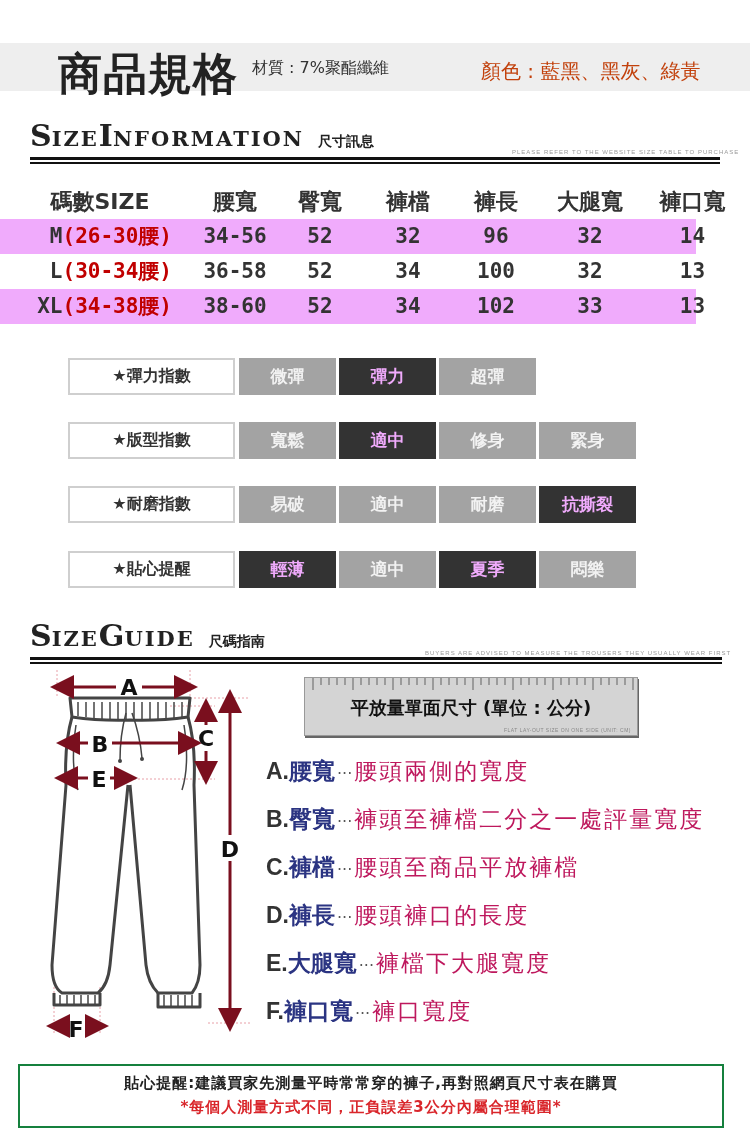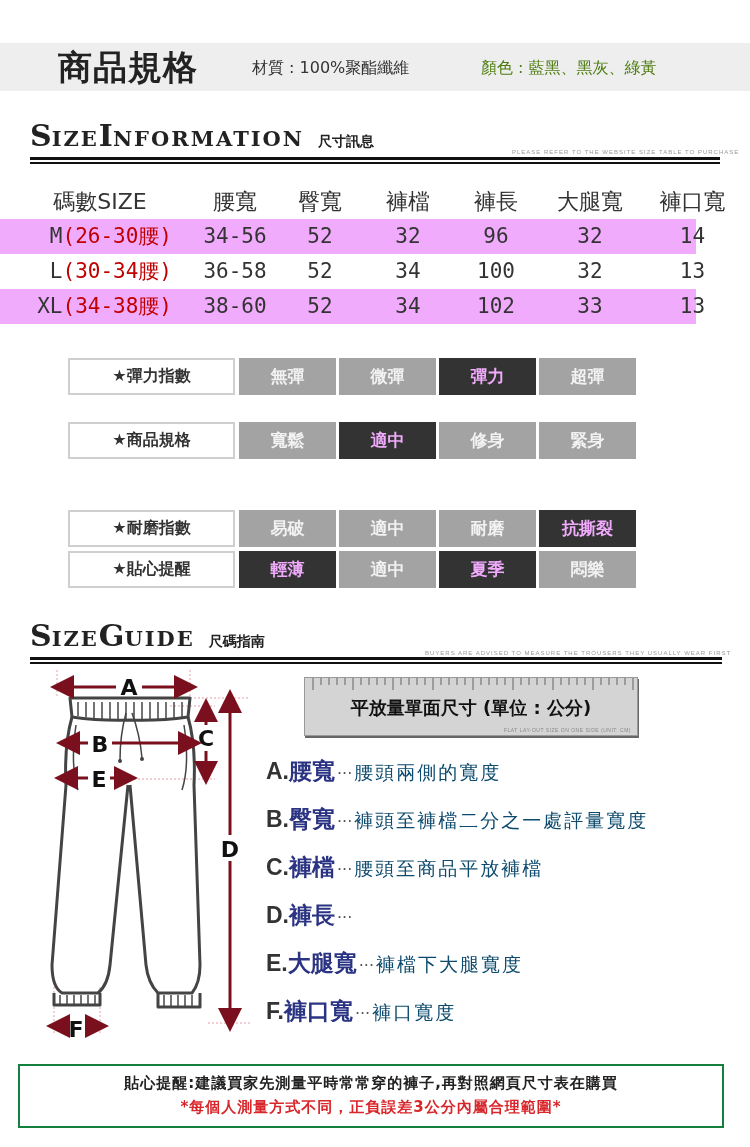--- a/index.html
+++ b/index.html
@@ -1,31 +1,31 @@
 <!DOCTYPE html>
 <html><head>
 <meta charset="utf-8">
 <style>
   * { box-sizing: border-box; margin: 0; padding: 0; }
   body { width: 750px; height: 1147px; background: #fff; font-family: "DejaVu Sans", sans-serif; color: #333; position: relative; overflow: hidden; }
 
   .spec-bar { position: absolute; left: 0; top: 43px; width: 750px; height: 48px; background: #eeeeee; }
-  .spec-title { position: absolute; left: 58px; top: 2px; font-size: 34px; font-weight: bold; color: #222; letter-spacing: 1px; }
+  .spec-title { position: absolute; left: 58px; top: 2px; font-size: 44px; font-weight: bold; color: #222; letter-spacing: 1px; }
   .spec-material { position: absolute; left: 252px; top: 15px; font-size: 16px; color: #333; }
-  .spec-color { position: absolute; left: 481px; top: 15px; font-size: 16px; color: #4d7c0f; }
+  .spec-color { position: absolute; left: 481px; top: 15px; font-size: 20px; color: #c2410c; }
 
   .sec-head { position: absolute; left: 30px; width: 692px; }
   .sec-title { font-family: "DejaVu Serif", serif; font-weight: bold; color: #222; display: flex; align-items: baseline; }
   .sec-title .big { font-size: 30px; }
   .sec-title .small { font-size: 21px; letter-spacing: 2px; }
   .sec-title .cn { font-size: 14px; margin-left: 14px; font-family: "DejaVu Sans", sans-serif; }
   .sec-rule { position: absolute; height: 3px; background: #111; }
   .sec-note { position: absolute; font-size: 6px; color: #999; letter-spacing: 1px; font-family: "Liberation Sans", sans-serif; }
 
-  .size-table { position: absolute; left: 0; top: 184px; width: 696px; font-family: "DejaVu Sans Mono", monospace; font-weight: normal; }
+  .size-table { position: absolute; left: 0; top: 184px; width: 696px; font-family: "DejaVu Sans Mono", monospace; font-weight: bold; }
   .st-row { position: relative; height: 35px; }
   .st-row.alt { background: #f0abfc; }
   .st-cell { position: absolute; top: 0; height: 35px; line-height: 35px; font-size: 21px; color: #333; text-align: center; }
   .st-head .st-cell { font-family: "DejaVu Sans", sans-serif; font-size: 22px; color: #333; }
   .size-label { text-align: right; }
   .size-red { color: #c00000; }
 
   .index-row { position: absolute; left: 68px; height: 37px; display: flex; }
   .idx-label { width: 167px; height: 37px; border: 2px solid #cfcfcf; background: #fff; font-size: 16px; font-weight: bold; color: #333; display: flex; align-items: center; justify-content: center; margin-right: 4px; }
   .idx-opt { width: 97px; height: 37px; margin-right: 3px; background: #a3a3a3; color: #f2f2f2; font-size: 17px; font-weight: bold; display: flex; align-items: center; justify-content: center; }
@@ -36,32 +36,32 @@
   .ruler { position: absolute; left: 304px; top: 677px; width: 334px; height: 59px; background: #d4d4d4; border: 1px solid #999; box-shadow: 1px 2px 0 #666; }
   .ruler-ticks { position: absolute; left: 0; top: 0; width: 100%; height: 12px; }
   .ruler-text { position: absolute; left: 0; top: 18px; width: 100%; text-align: center; font-size: 18px; font-weight: bold; color: #111; }
   .ruler-sub { position: absolute; right: 6px; bottom: 2px; font-size: 5px; color: #888; letter-spacing: 0.5px; font-family: "Liberation Sans", sans-serif; }
 
   .guide-list { position: absolute; left: 266px; top: 756px; }
   .gl-item { position: absolute; left: 0; white-space: nowrap; display: flex; align-items: baseline; }
   .gl-letter { font-size: 23px; font-weight: bold; color: #333; font-family: "Liberation Sans", sans-serif; }
   .gl-term { font-size: 23px; font-weight: bold; color: #2b3482; }
   .gl-dots { font-size: 16px; color: #555; margin: 0 2px; }
-  .gl-desc { font-size: 19px; color: #0c4a6e; letter-spacing: 2px; }
+  .gl-desc { font-size: 23px; color: #be185d; letter-spacing: 2px; }
 
   .reminder { position: absolute; left: 18px; top: 1064px; width: 706px; height: 64px; border: 2px solid #15803d; }
   .rem-1 { position: absolute; left: 0; top: 8px; width: 100%; text-align: center; font-size: 15px; font-weight: bold; color: #222; letter-spacing: 1px; }
   .rem-2 { position: absolute; left: 0; top: 32px; width: 100%; text-align: center; font-size: 15px; font-weight: bold; color: #d9262b; letter-spacing: 1px; }
 </style>
 </head>
 <body>
 
 <div class="spec-bar">
   <div class="spec-title">商品規格</div>
-  <div class="spec-material">材質 : 100%聚酯纖維</div>
+  <div class="spec-material">材質 : 7%聚酯纖維</div>
   <div class="spec-color">顏色 : 藍黑、黑灰、綠黃</div>
 </div>
 
 <div class="sec-head" style="top:118px;">
   <div class="sec-title">
     <span class="big">S</span>
       <span class="small">IZE </span>
       <span class="big">I</span>
       <span class="small">NFORMATION</span>
     <span class="cn">尺寸訊息</span>
@@ -108,35 +108,34 @@
     <div class="st-cell" style="left:280px; width:80px;">52</div>
     <div class="st-cell" style="left:368px; width:80px;">34</div>
     <div class="st-cell" style="left:456px; width:80px;">102</div>
     <div class="st-cell" style="left:545px; width:90px;">33</div>
     <div class="st-cell" style="left:645px; width:95px;">13</div>
   </div>
 </div>
 
 <div class="index-row" style="top:358px;">
   <div class="idx-label">★彈力指數</div>
-  <div class="idx-opt">無彈</div>
   <div class="idx-opt">微彈</div>
   <div class="idx-opt active">彈力</div>
   <div class="idx-opt">超彈</div>
 </div>
 
 <div class="index-row" style="top:422px;">
-  <div class="idx-label">★商品規格</div>
+  <div class="idx-label">★版型指數</div>
   <div class="idx-opt">寬鬆</div>
   <div class="idx-opt active">適中</div>
   <div class="idx-opt">修身</div>
   <div class="idx-opt">緊身</div>
 </div>
 
-<div class="index-row" style="top:510px;">
+<div class="index-row" style="top:486px;">
   <div class="idx-label">★耐磨指數</div>
   <div class="idx-opt">易破</div>
   <div class="idx-opt">適中</div>
   <div class="idx-opt">耐磨</div>
   <div class="idx-opt active">抗撕裂</div>
 </div>
 
 <div class="index-row" style="top:551px;">
   <div class="idx-label">★貼心提醒</div>
   <div class="idx-opt active">輕薄</div>
@@ -311,20 +310,21 @@
   <div class="gl-item" style="top:96px;">
     <span class="gl-letter">C.</span>
       <span class="gl-term">褲檔</span>
       <span class="gl-dots">···</span>
       <span class="gl-desc">腰頭至商品平放褲檔</span>
   </div>
   <div class="gl-item" style="top:144px;">
     <span class="gl-letter">D.</span>
       <span class="gl-term">褲長</span>
       <span class="gl-dots">···</span>
+      <span class="gl-desc">腰頭褲口的長度</span>
   </div>
   <div class="gl-item" style="top:192px;">
     <span class="gl-letter">E.</span>
       <span class="gl-term">大腿寬</span>
       <span class="gl-dots">···</span>
       <span class="gl-desc">褲檔下大腿寬度</span>
   </div>
   <div class="gl-item" style="top:240px;">
     <span class="gl-letter">F.</span>
       <span class="gl-term">褲口寬</span>

